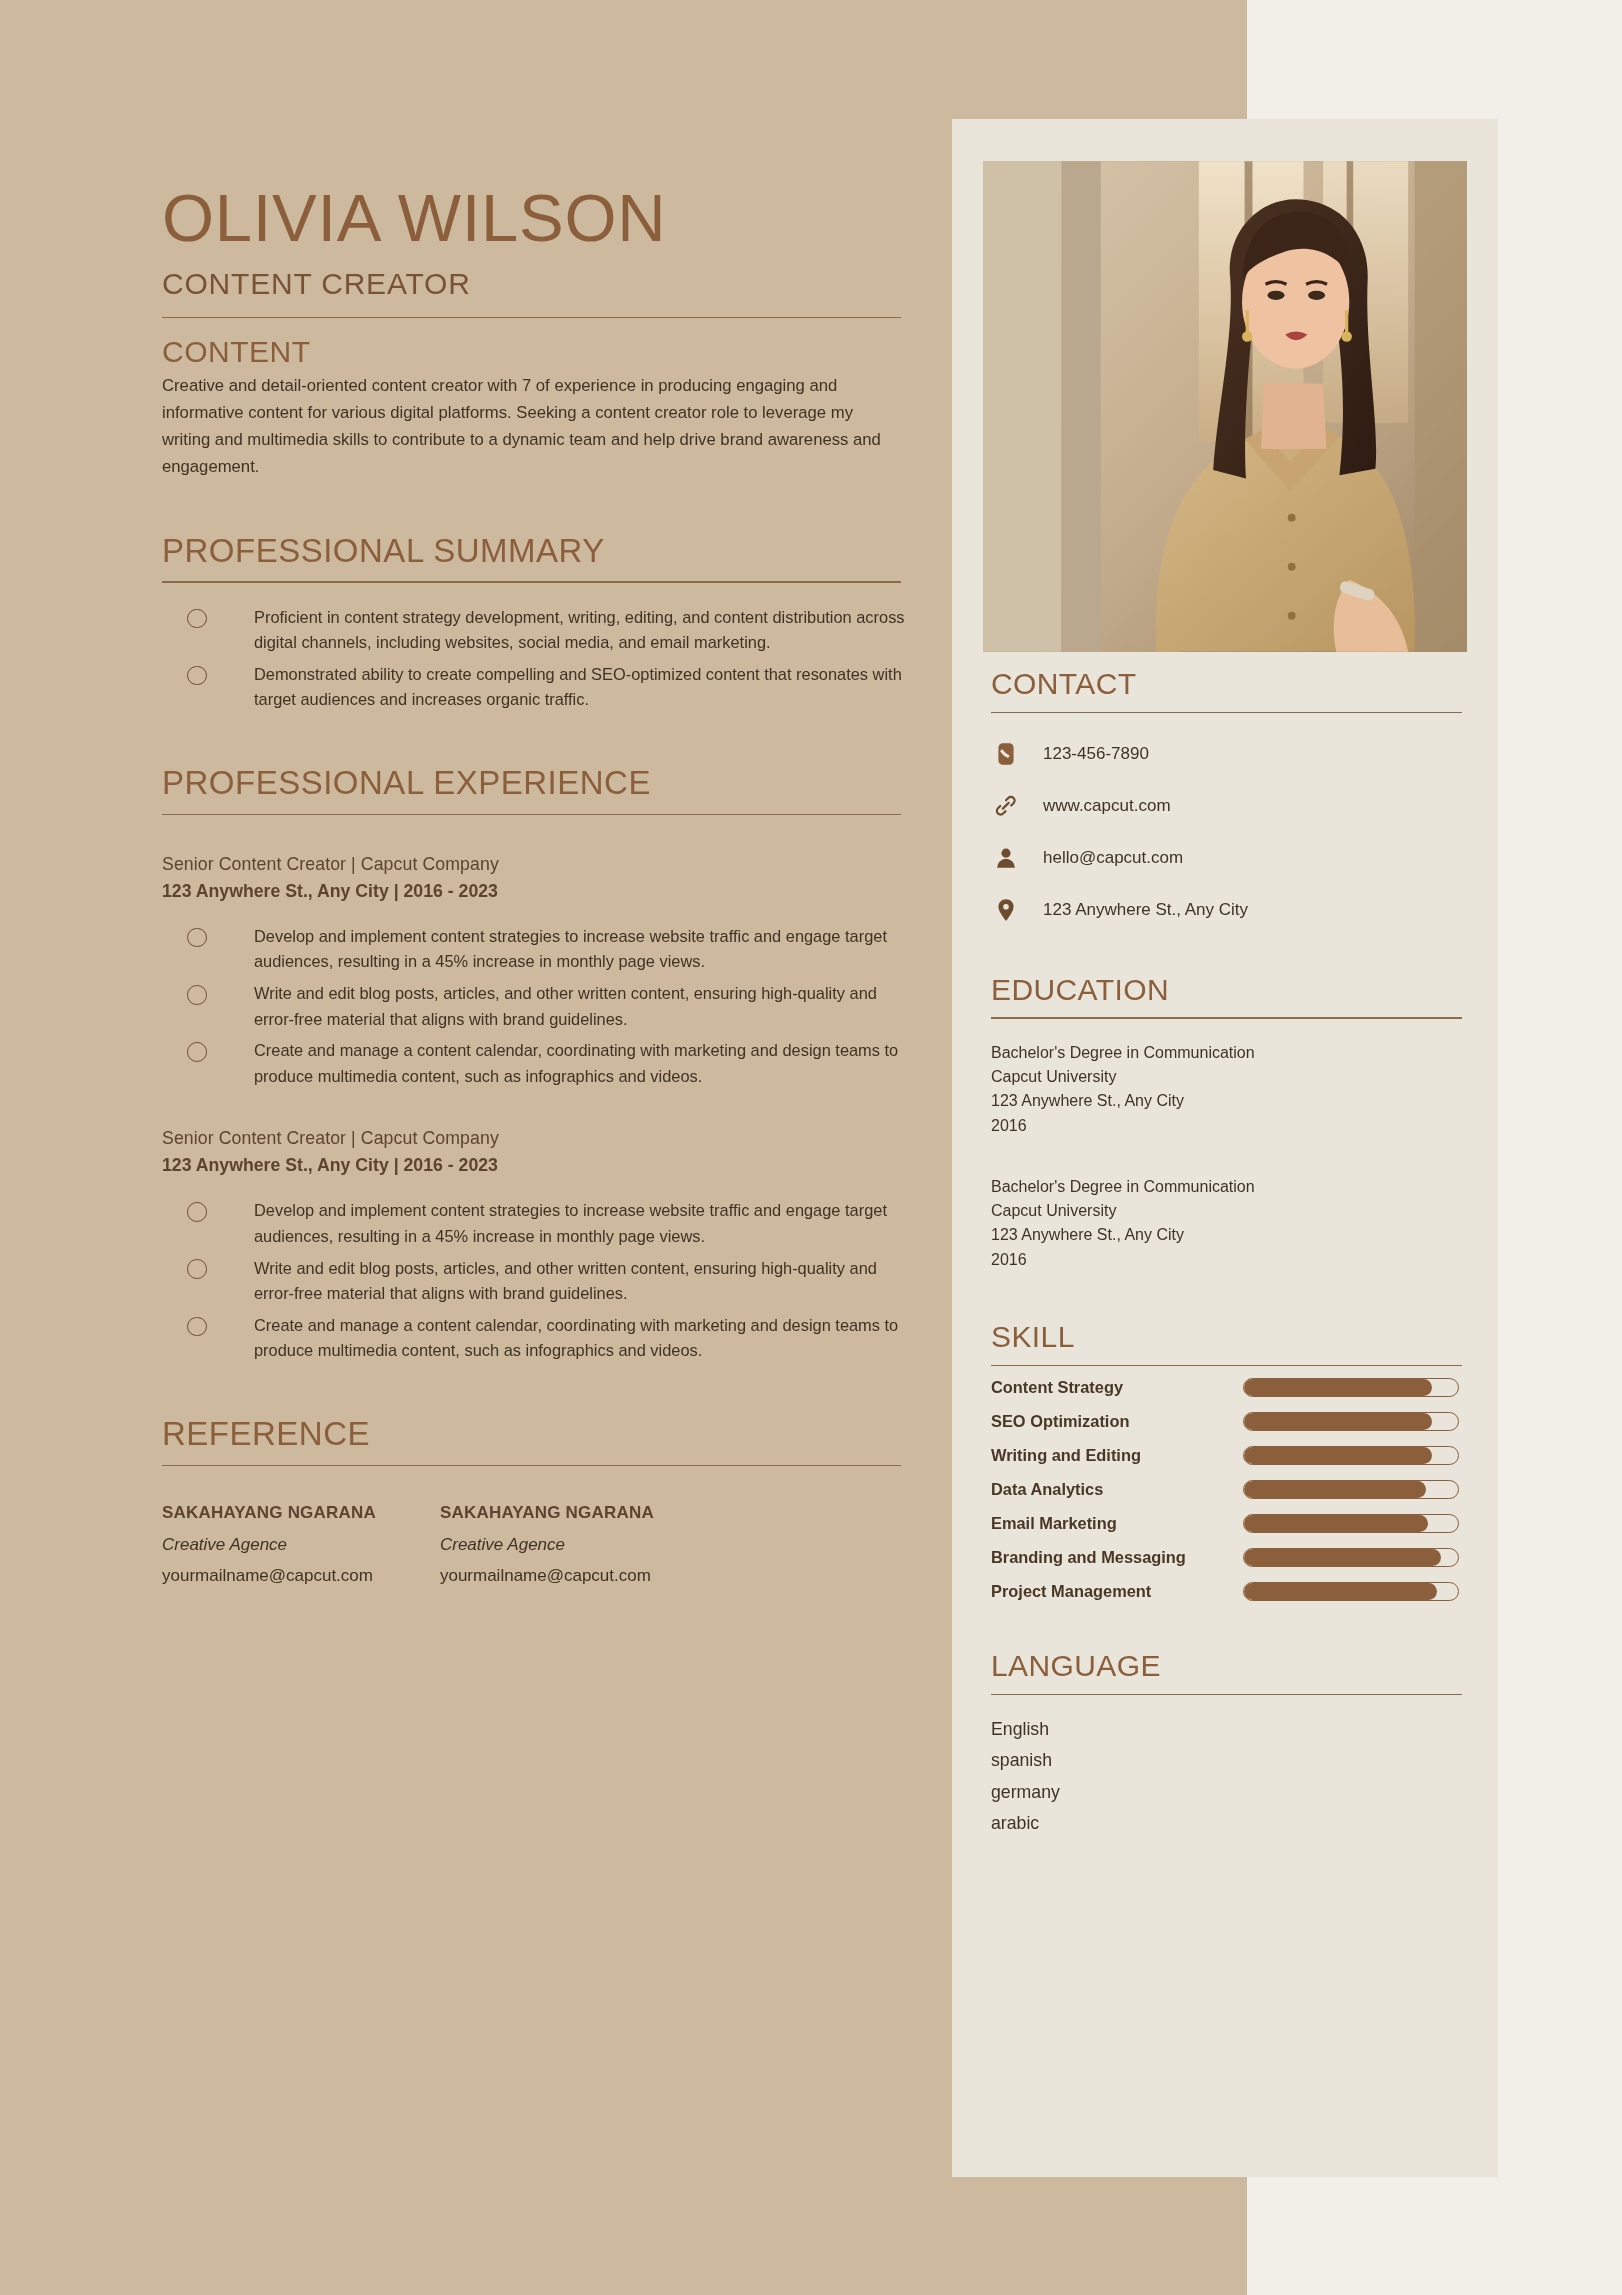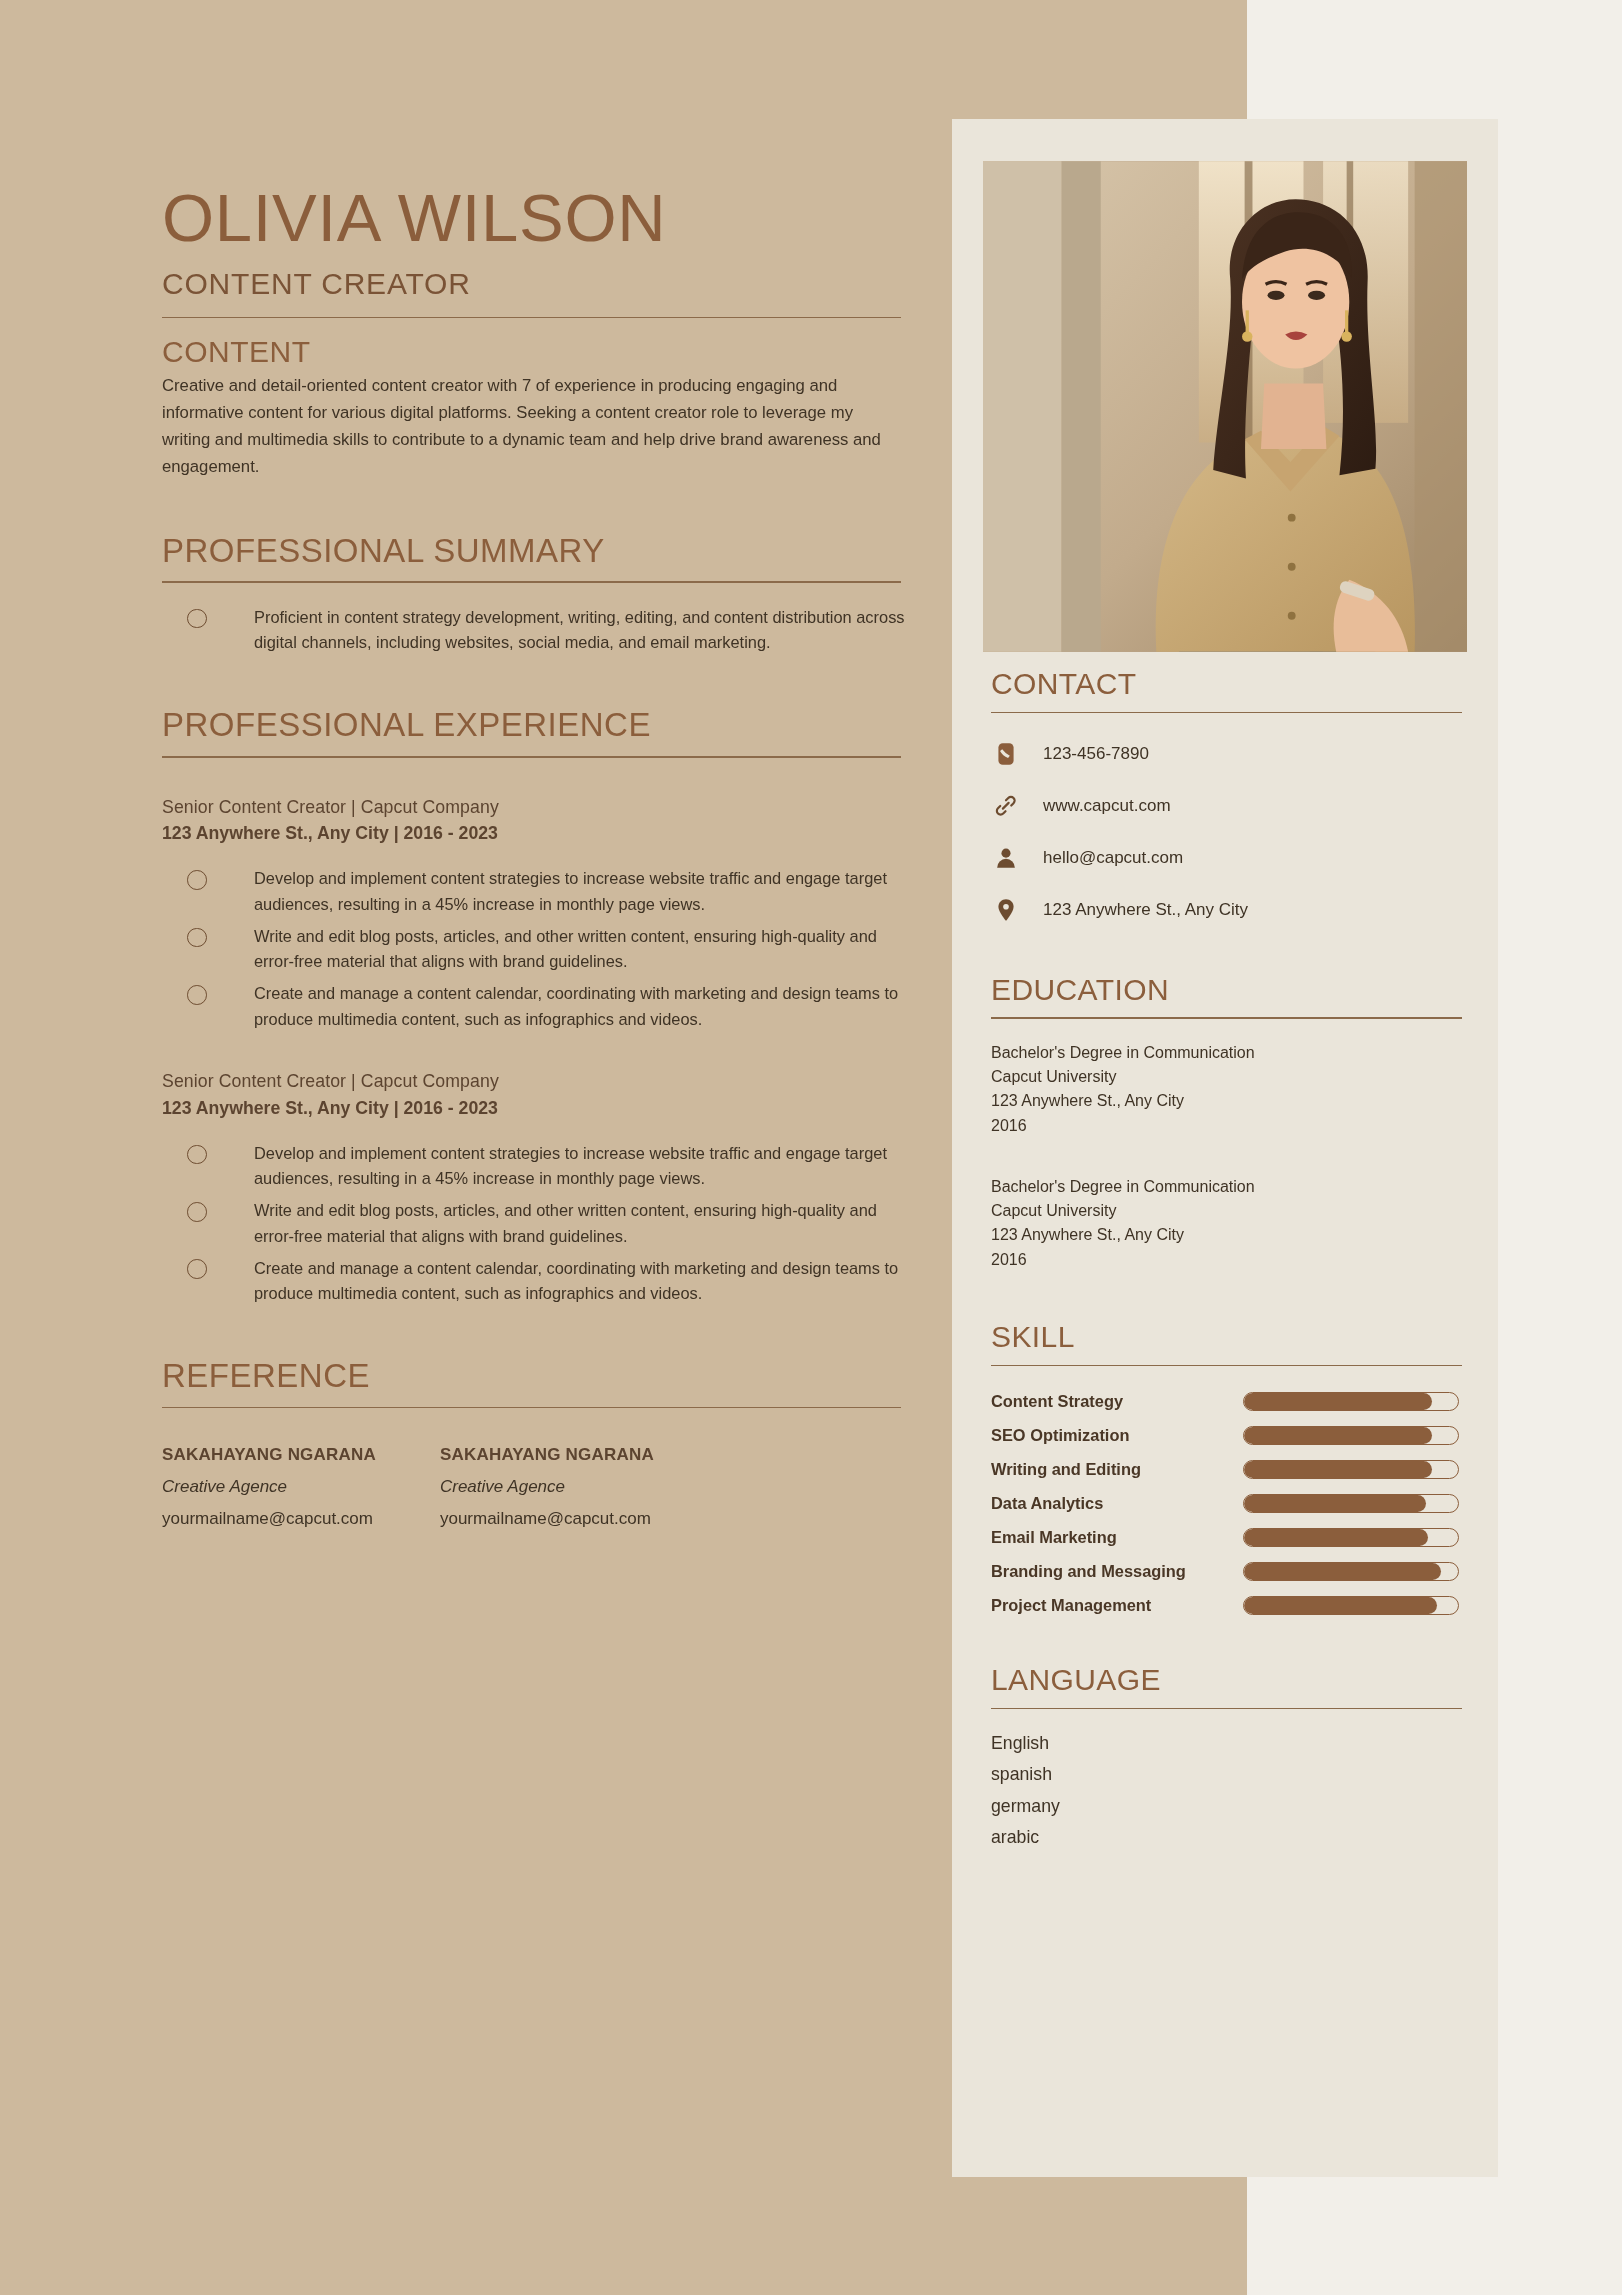--- a/index.html
+++ b/index.html
@@ -193,21 +193,21 @@
     border:1.3px solid #8b5e3c;
     border-radius:9.8px;
     background:#eae5da;
     overflow:hidden;
   }
   .skill-fill {
     height:100%;
     background:#8b5e3c;
     border-radius:9.8px;
   }
-  .skills-wrap { margin-top:26px; }
+  .skills-wrap { margin-top:12px; }
 
   .lang-list { margin-top:23.6px; }
   .lang-list div {
     font-size:17.7px;
     color:#3f3325;
     margin-bottom:10.5px;
   }
 </style>
 </head>
 <body>
@@ -291,20 +291,21 @@
   <div class="rule"></div>
 
   <div class="sec-title">CONTENT</div>
   <div class="profile-text">Creative and detail-oriented content creator with 7 of experience in producing engaging and informative content for various digital platforms. Seeking a content creator role to leverage my writing and multimedia skills to contribute to a dynamic team and help drive brand awareness and engagement.</div>
 
   <div class="block">
     <div class="sec-title big">PROFESSIONAL SUMMARY</div>
     <div class="rule"></div>
     <ul class="bullets">
       <li><span class="circ"></span><span>Proficient in content strategy development, writing, editing, and content distribution across digital channels, including websites, social media, and email marketing.</span></li>
+      <li><span class="circ"></span><span>Demonstrated ability to create compelling and SEO-optimized content that resonates with target audiences and increases organic traffic.</span></li>
     </ul>
   </div>
 
   <div class="block">
     <div class="sec-title big">PROFESSIONAL EXPERIENCE</div>
     <div class="rule"></div>
 
     <div class="exp-group">
       <div class="job-title">Senior Content Creator | Capcut Company</div>
       <div class="job-meta">123 Anywhere St., Any City | 2016 - 2023</div>

